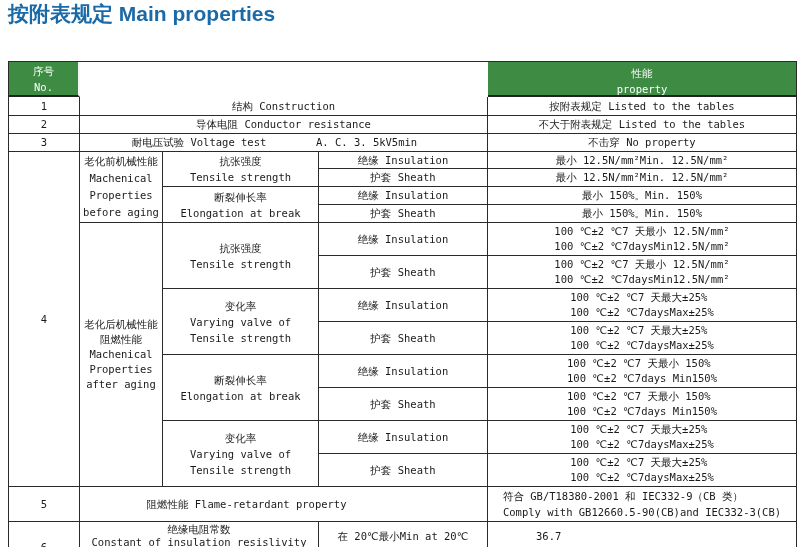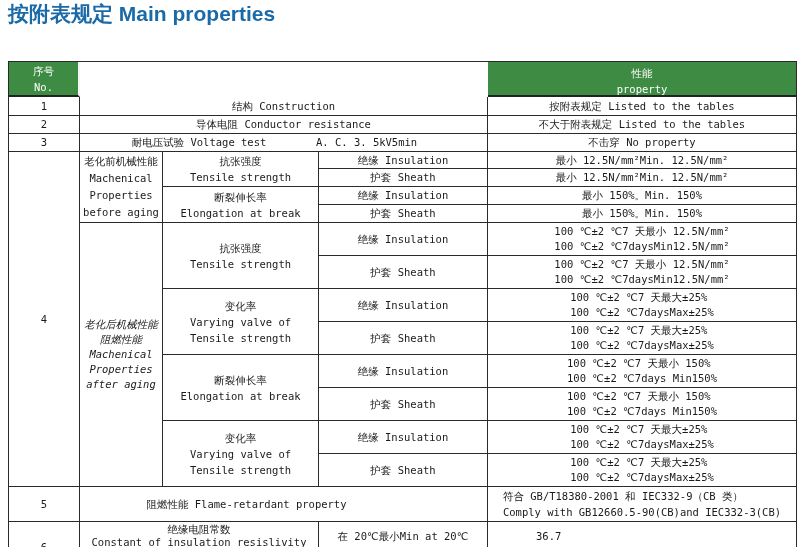--- a/index.html
+++ b/index.html
@@ -17,21 +17,21 @@
      display:flex;align-items:center;justify-content:center;text-align:center;
      padding:0 2px;overflow:hidden;line-height:15px;}
   .noR{border-right:none;}
   .hc{background:#3e8b44;color:#ffffff;flex-direction:column;gap:4px;line-height:12px;
       border-right:2px solid #f5f5f5;border-bottom:2px solid #222222;}
   .hc.noR{border-right:none;justify-content:flex-end;}
   .col{flex-direction:column;}
   .blk{text-align:left;line-height:15.5px;}
   .blkc{text-align:left;line-height:16.5px;}
   .grpB{line-height:17px;}
-  .grpA{line-height:15px;font-style:italic;}
+  .grpA{line-height:15px;}
   .tst{line-height:16px;}
   .r3item{justify-content:flex-start;}
   .r3item .sp1{flex:1;text-align:center;}
   .r3item .sp2{width:169px;text-align:left;}
   .padR{padding-right:76px;}
   .valL{justify-content:flex-start;padding-left:48px;}
   .small{line-height:13px;}
 </style>
 </head>
 <body>

